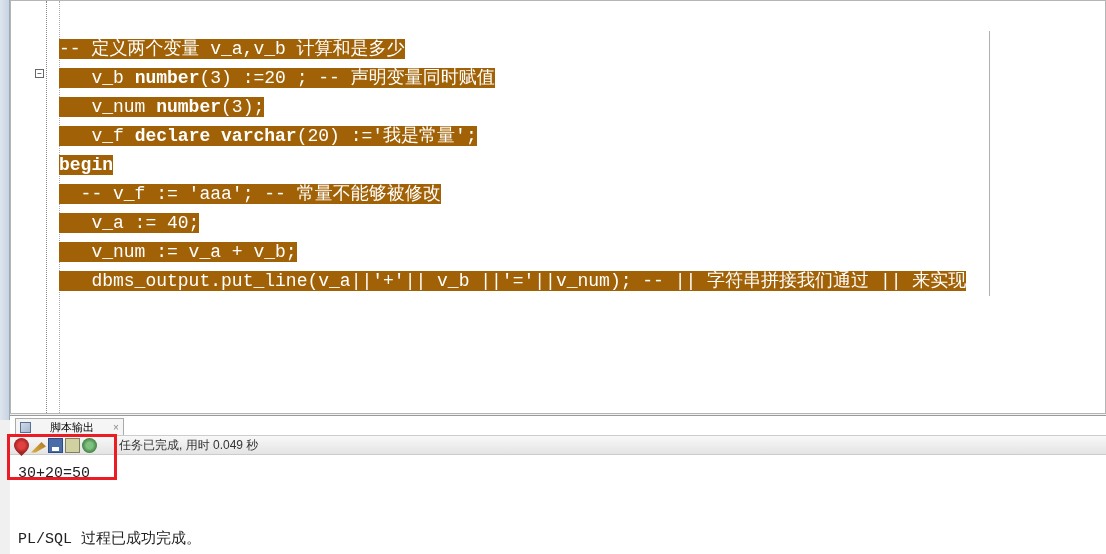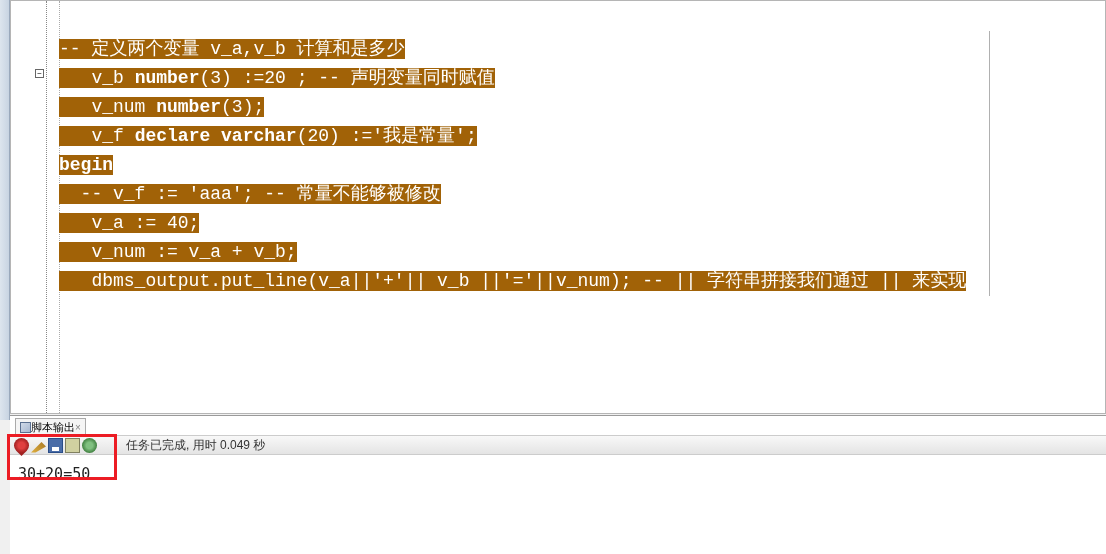--- a/index.html
+++ b/index.html
@@ -93,21 +93,21 @@
       left: 5px;
       top: 2px;
       height: 17px;
       background: #f5f5f5;
       border: 1px solid #aaa;
       border-bottom: none;
       padding: 0 4px;
       font-size: 11px;
       display: flex;
       align-items: center;
-      gap: 0;
+      gap: 19px;
     }
     .tab-icon {
       display: inline-block;
       width: 11px;
       height: 11px;
       background: linear-gradient(135deg,#d0dae8,#a8b8d0);
       border: 1px solid #5a7090;
     }
     .tab-close {
       color: #888;
@@ -133,21 +133,21 @@
       height: 15px;
       display: inline-block;
     }
     .tb-pin { background: radial-gradient(circle,#e04040 30%,#a02020 70%); border-radius:50% 50% 50% 0; transform: rotate(-45deg);}
     .tb-pencil { background: linear-gradient(45deg,#e0b040,#a07020); clip-path: polygon(0 100%,70% 30%,100% 60%,30% 100%);}
     .tb-save { background:#4a6da8; border:1px solid #2a4d88; position:relative;}
     .tb-save::after{content:'';position:absolute;left:3px;top:8px;width:7px;height:4px;background:#fff;}
     .tb-print { background:#d0d0a0; border:1px solid #808060;}
     .tb-refresh { background: radial-gradient(circle,#80c080 30%,#408040 70%); border-radius:50%;}
     .toolbar-text {
-      margin-left: 27px;
+      margin-left: 20px;
       font-size: 12px;
       color: #333;
     }
     .output-content {
       position: absolute;
       left: 0;
       top: 39px;
       width: 100%;
       padding: 6px 8px;
       font-family: Consolas, "SimSun", monospace;
@@ -156,21 +156,21 @@
     }
     .red-box {
       position: absolute;
       left: 7px;
       top: 434px;
       width: 110px;
       height: 46px;
       border: 3px solid #ec1c24;
       pointer-events: none;
     }
-    .output-line { line-height: 22px; white-space: pre; }
+    .output-line { line-height: 22px; white-space: pre; font-family: Liberation Mono, monospace; }
     .result-line { padding-top: 2px; }
     .dotted-left {
       position: absolute;
       left: 48px;
       top: 0;
       width: 1px;
       height: 412px;
       border-left: 1px dotted #aaa;
     }
   </style>
@@ -209,16 +209,17 @@
     <span class="tb-icon tb-pencil"></span>
     <span class="tb-icon tb-save"></span>
     <span class="tb-icon tb-print"></span>
     <span class="tb-icon tb-refresh"></span>
     <span class="toolbar-text">任务已完成,  用时 0.049 秒</span>
   </div>
   <div class="output-content">
     <div class="output-line result-line">30+20=50</div>
     <div class="output-line"> </div>
     <div class="output-line"> </div>
+    <div class="output-line">PL/SQL 过程已成功完成。</div>
   </div>
 </div>
 
 <div class="red-box"></div>
 
 </body></html>

